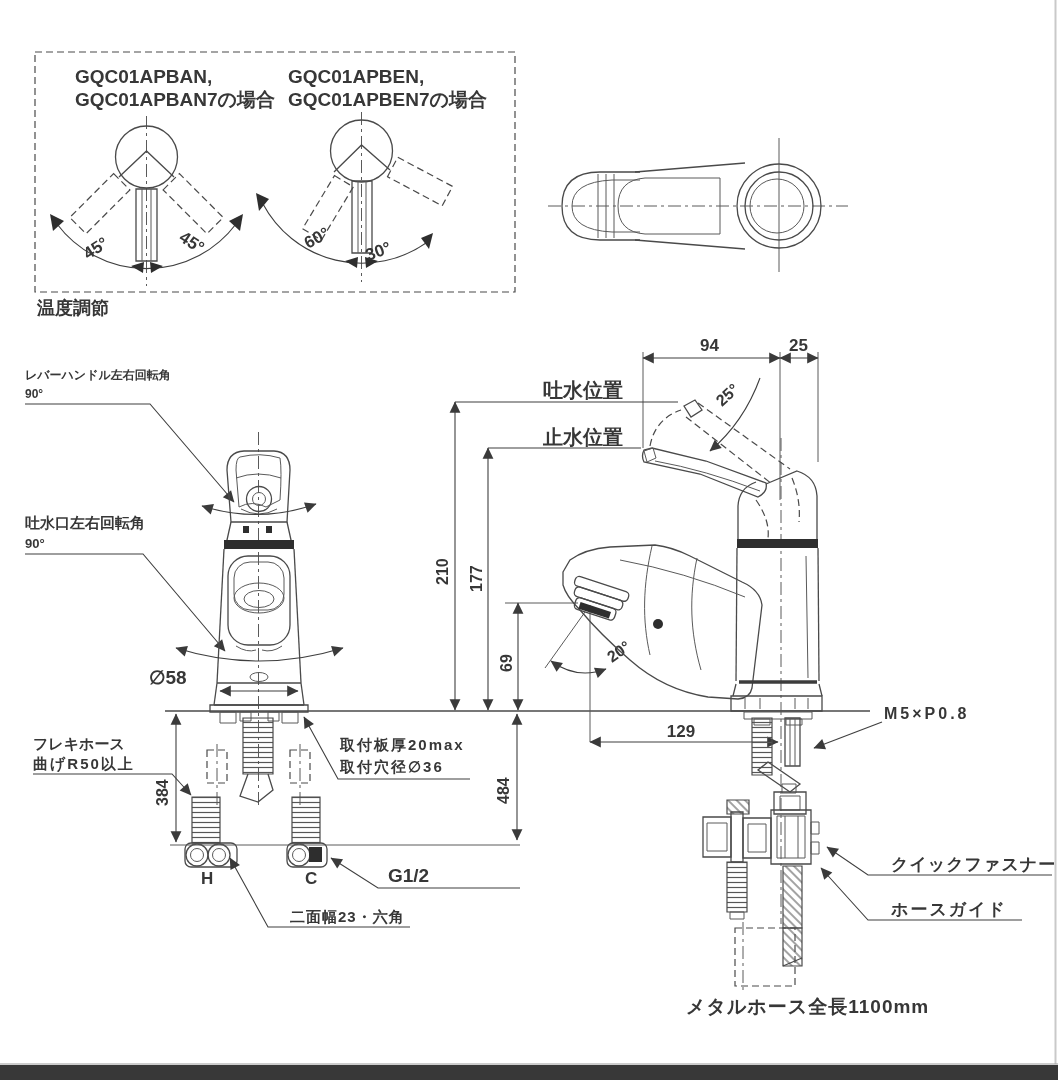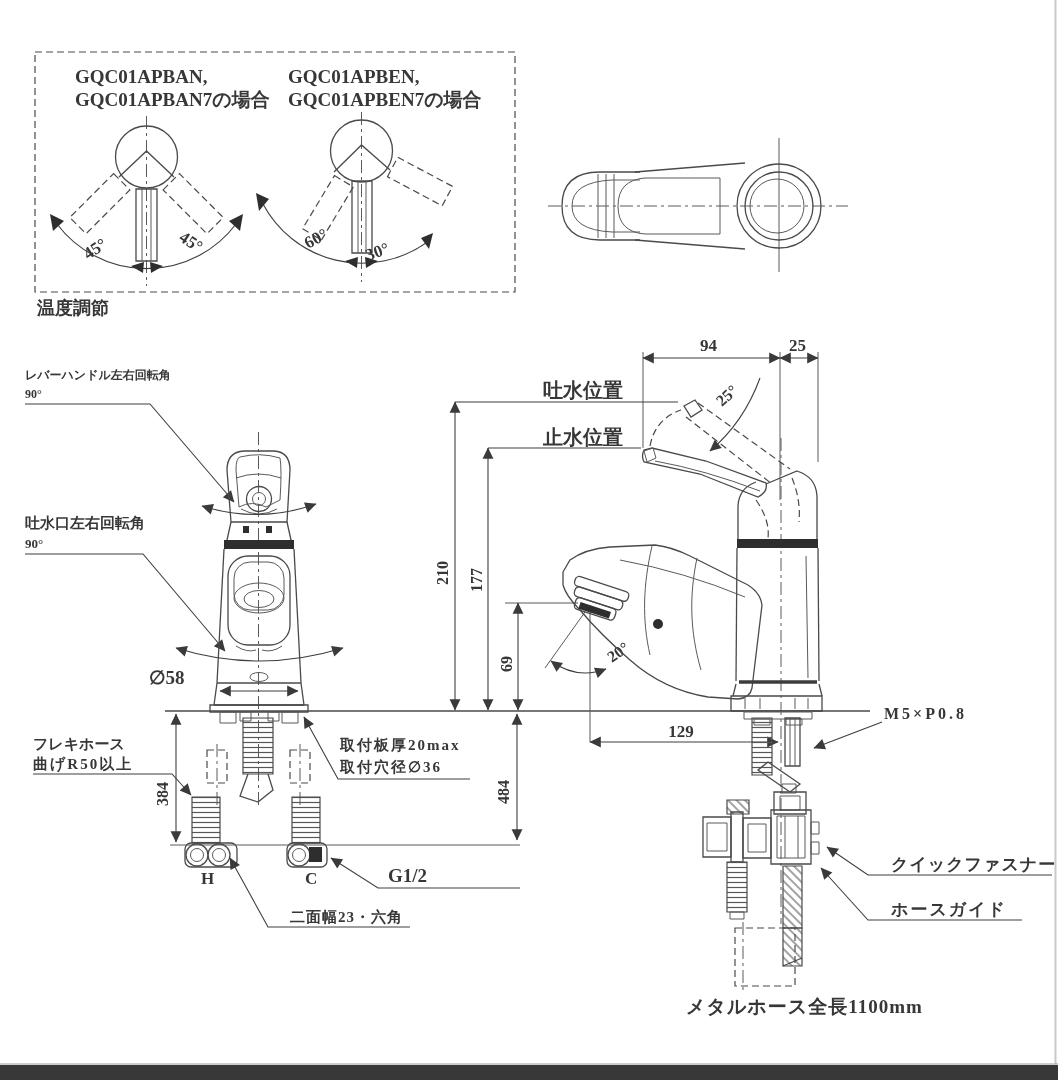--- a/index.html
+++ b/index.html
@@ -1,17 +1,17 @@
 <!DOCTYPE html>
 <html><head>
 <meta charset="utf-8">
 <style>
   html,body{margin:0;padding:0;background:#fff;}
   .canvas{position:relative;width:1058px;height:1080px;background:#ffffff;overflow:hidden;
-          font-family:Liberation Serif, serif;}
+          font-family:Liberation Sans, sans-serif;}
   svg{position:absolute;left:0;top:0;}
   svg *{vector-effect:non-scaling-stroke;}
   .ln{fill:none;stroke:#4a4a4a;stroke-width:1.3;}
   .thin{fill:none;stroke:#5a5a5a;stroke-width:1;}
   .thick{fill:none;stroke:#3c3c3c;stroke-width:3.5;}
   .dash{fill:none;stroke:#4a4a4a;stroke-width:1.2;stroke-dasharray:7 4;}
   .cl{fill:none;stroke:#5a5a5a;stroke-width:1;stroke-dasharray:13 4 3 4;}
   .dim{fill:none;stroke:#3f3f3f;stroke-width:1.1;}
   .solid{fill:#2e2e2e;stroke:none;}
   text{fill:#373737;stroke:none;font-weight:600;}

